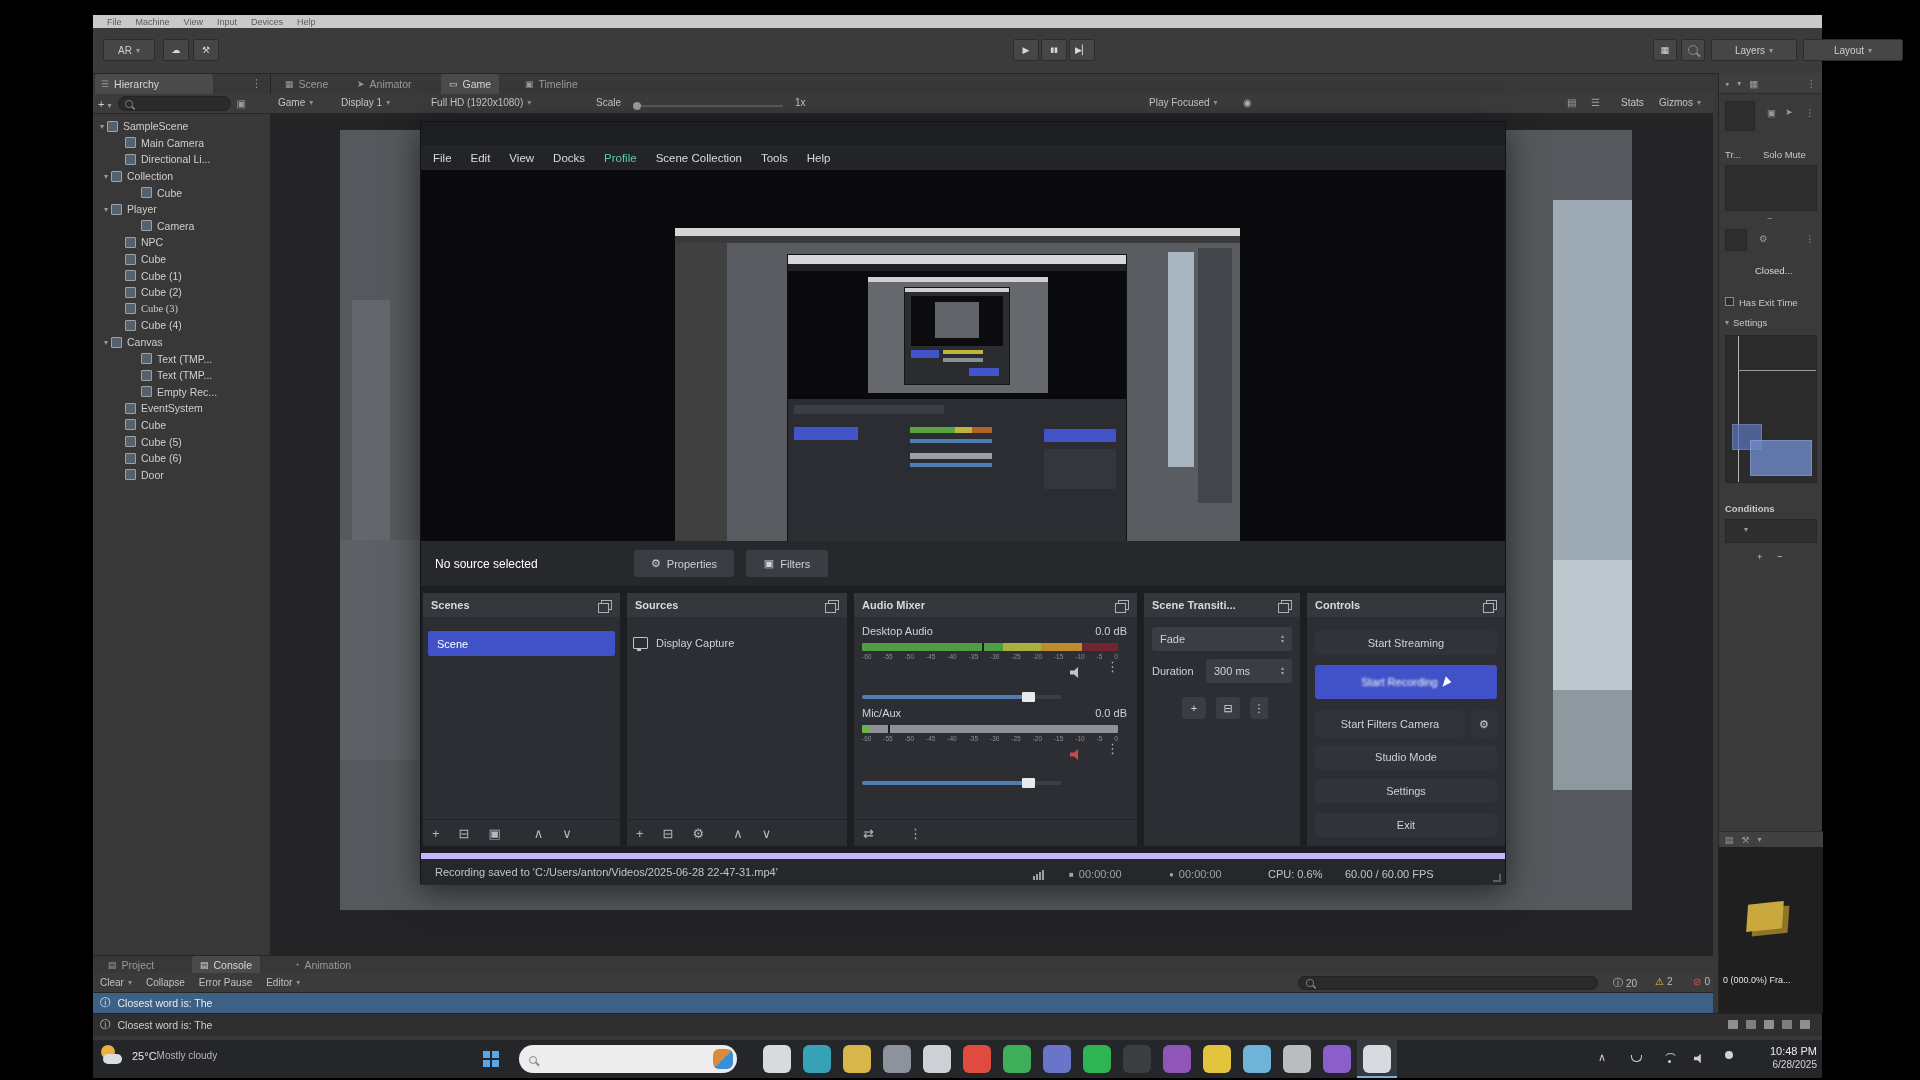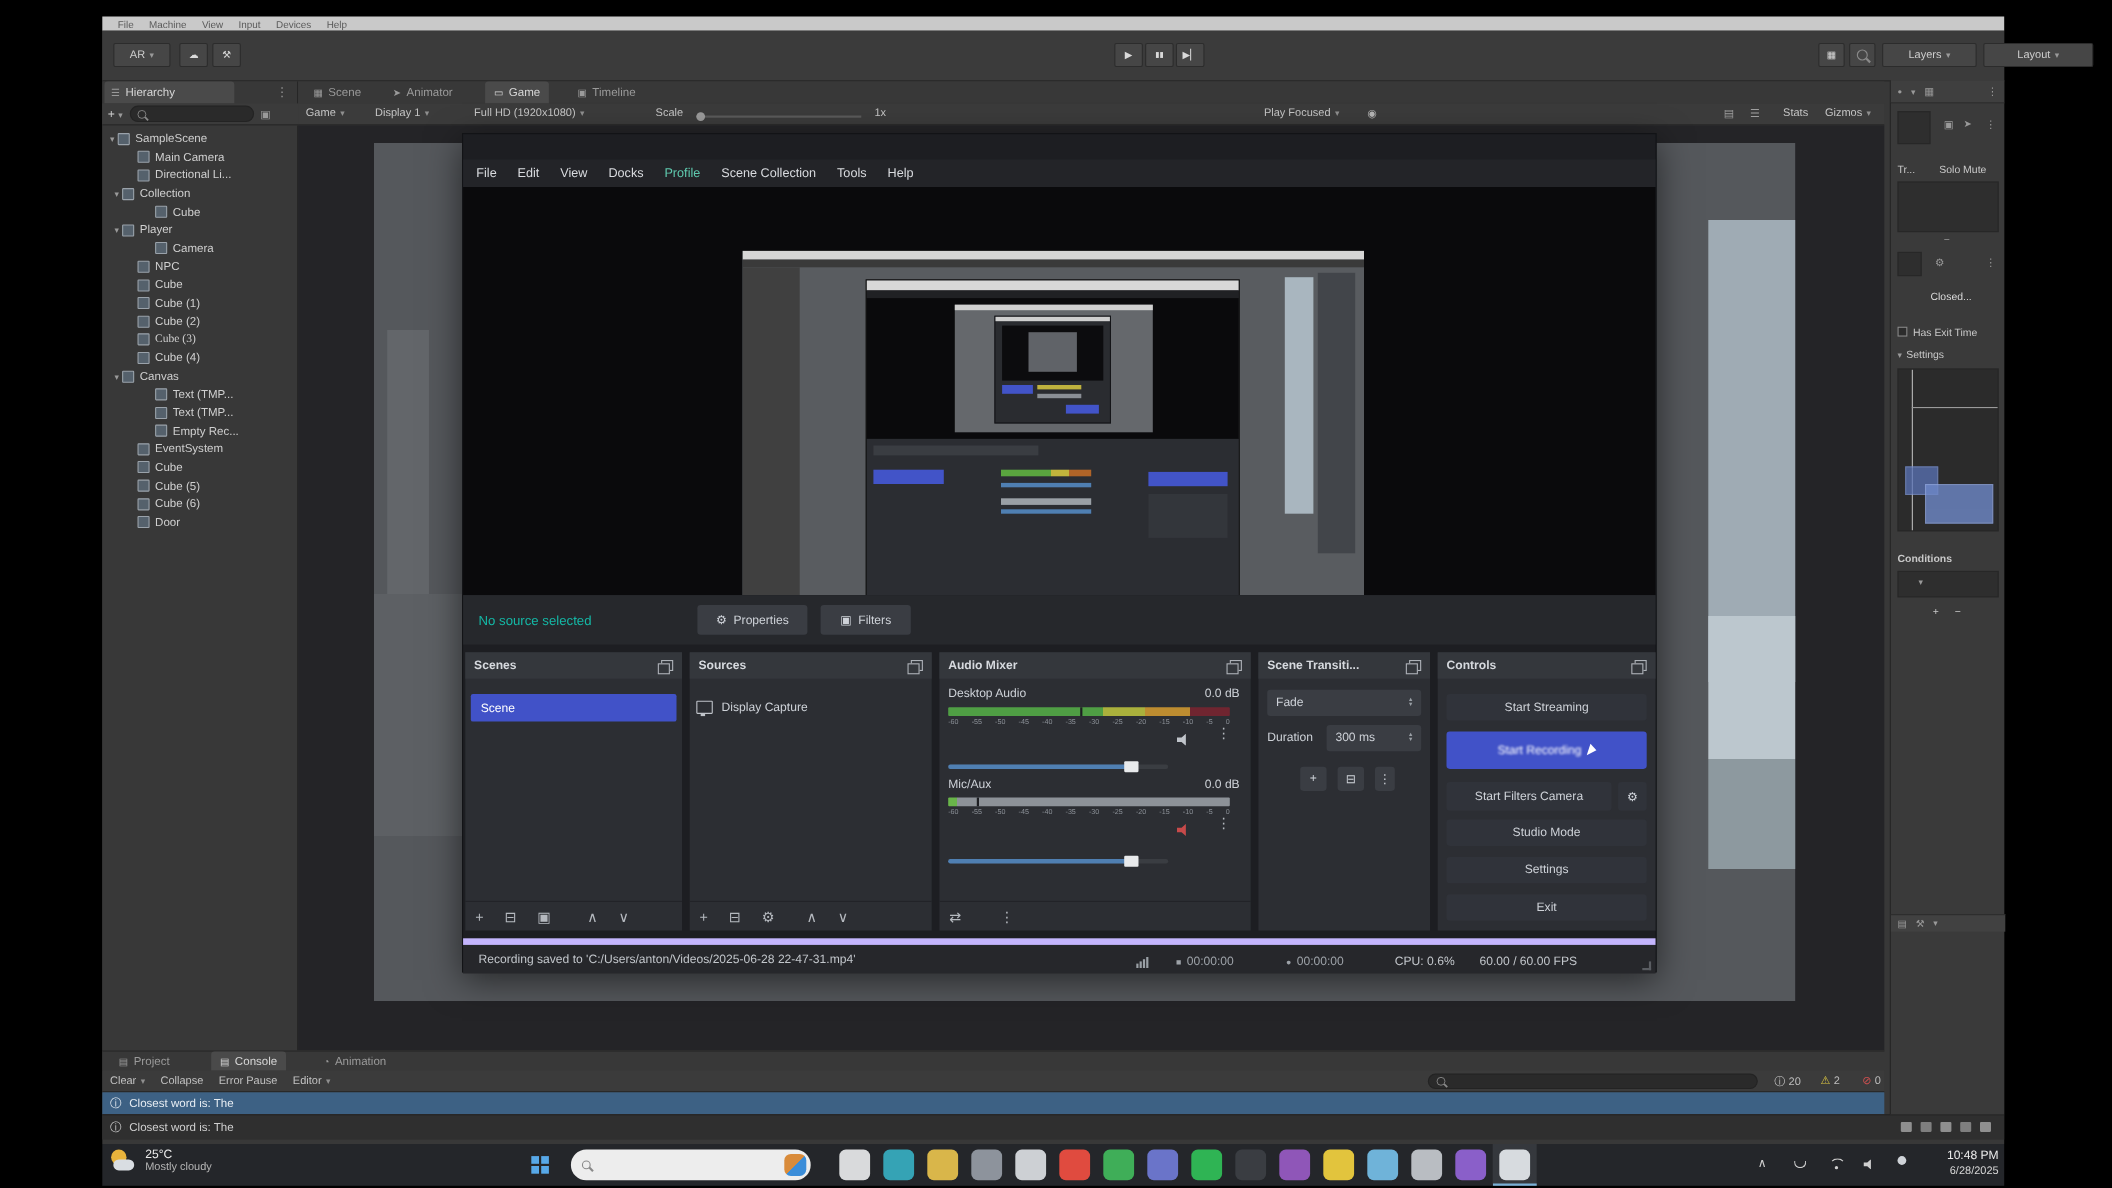--- a/index.html
+++ b/index.html
@@ -390,21 +390,21 @@
             <div class="r" style="right:10px;top:30px;width:72px;height:13px;background:#4254c8"></div>
             <div class="r" style="right:10px;top:50px;width:72px;height:40px;background:#33363b"></div>
           </div>
 
         </div>
 
       </div>
     </div>
 
     <div class="r dock flex" style="left:0;top:419px;width:100%;height:45px;background:#26282c">
-      <span class="nw" style="margin-left:14px;color:#14b8a6;font-size:12px">No source selected</span>
+      <span class="nw" style="margin-left:14px;color:#ffffff;font-size:12px">No source selected</span>
       <div class="r obtn" style="left:213px;top:9px;width:100px;height:27px">
         <span>⚙</span>
         <span>Properties</span>
       </div>
       <div class="r obtn" style="left:325px;top:9px;width:82px;height:27px">
         <span>▣</span>
         <span>Filters</span>
       </div>
     </div>
 
@@ -692,29 +692,33 @@
       <span class="r" style="left:18px;top:5px;font-size:8px;color:#9a9a9a">▾</span>
     </div>
     <span class="r" style="left:38px;top:478px;color:#c9c9c9">+</span>
     <span class="r" style="left:58px;top:478px;color:#c9c9c9">−</span>
 
     <div class="r flex" style="left:0;top:758px;width:104px;height:16px;background:#414141;border-top:1px solid #2c2c2c;gap:8px;padding:0 6px">
       <span style="color:#9a9a9a;font-size:9px">▤</span>
       <span style="color:#9a9a9a;font-size:9px">⚒</span>
       <span style="color:#9a9a9a;font-size:8px">▾</span>
     </div>
+    <div class="r" style="left:0;top:774px;width:104px;height:166px;background:#1f1f1f;overflow:hidden">
+      <div class="cube3d r" style="left:28px;top:56px"></div>
+      <span class="r nw" style="left:4px;top:128px;color:#e2e2e2;font-size:9px">0 (000.0%) Fra...</span>
+    </div>
   </div>
 
   <div class="r" id="taskbar" style="left:93px;top:1040px;width:1729px;height:38px">
     <div class="r flex" style="left:6px;top:3px;gap:7px">
       <span style="position:relative;width:26px;height:26px;display:inline-block">
         <i class="r" style="left:2px;top:2px;width:14px;height:14px;border-radius:50%;background:#e8b33c"></i>
         <i class="r" style="left:4px;top:11px;width:19px;height:10px;border-radius:8px;background:#d9dde2"></i>
       </span>
-      <span style="display:flex;flex-direction:column;line-height:12px">
+      <span style="display:flex;flex-direction:row;line-height:12px">
         <span style="color:#ececec;font-size:11px">25°C</span>
         <span style="color:#b5b5b5;font-size:10px">Mostly cloudy</span>
       </span>
     </div>
     <div class="r winlogo" style="left:390px;top:11px">
         <i></i>
         <i></i>
         <i></i>
         <i></i>
       </div>

